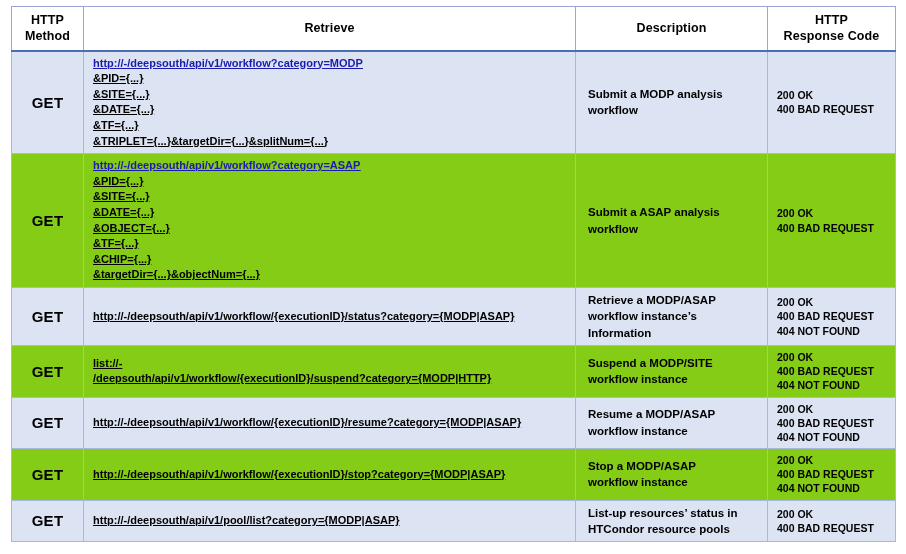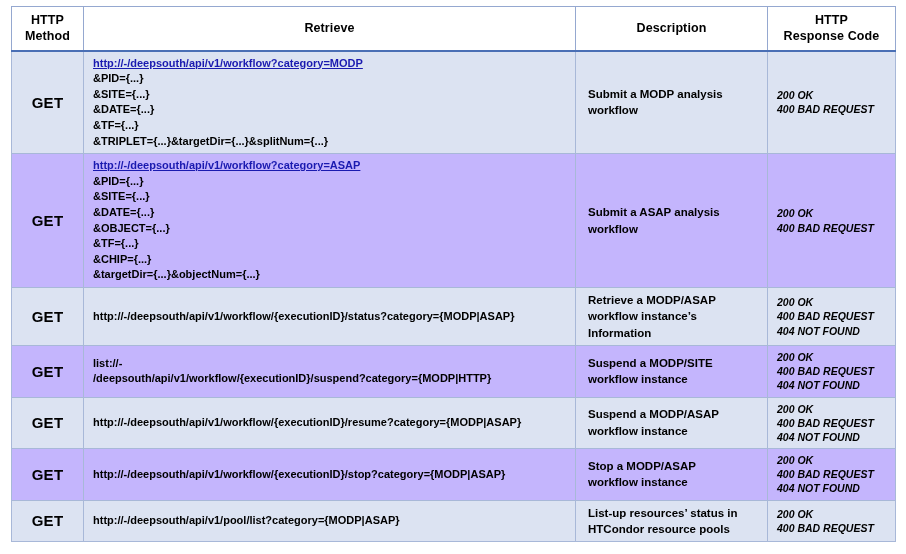--- a/index.html
+++ b/index.html
@@ -59,35 +59,36 @@
     border: 1px solid #a8b8d8;
     vertical-align: middle;
     font-size: 11.5px;
     line-height: 1.42;
     padding: 4px 7px;
     box-sizing: border-box;
     background: transparent;
   }
 
   tbody tr.shaded td { background: #dce3f2; }
-  tbody tr.plain  td { background: #c4b5fd; }
+  tbody tr.plain  td { background: #84cc16; }
 
   td.cell-method {
     text-align: center;
     font-weight: bold;
     font-size: 15px;
     letter-spacing: 0.3px;
   }
 
   td.cell-endpoint {
     text-align: left;
     font-weight: bold;
     font-size: 11px;
     padding-left: 9px;
     word-break: break-word;
+    text-decoration: underline;
   }
 
   td.cell-desc {
     text-align: left;
     font-weight: bold;
     font-size: 11.5px;
     padding-left: 12px;
   }
 
   td.cell-code {
@@ -108,21 +109,21 @@
   .ep-param {
     display: block;
     color: #000000;
   }
   .ep-plain {
     display: block;
     color: #000000;
   }
 
   .desc-line { display: block; }
-  .code-line { display: block; font-style: italic; }
+  .code-line { display: block; }
 </style>
 </head>
 <body>
 
 <div id="api-table-wrap">
   <table class="api-table">
     <colgroup>
       <col class="c-method">
       <col class="c-endpoint">
       <col class="c-desc">
@@ -218,21 +219,21 @@
             <span class="code-line">400 BAD REQUEST</span>
             <span class="code-line">404 NOT FOUND</span>
           </td>
         </tr>
         <tr class="shaded">
           <td class="cell-method">GET</td>
           <td class="cell-endpoint">
             <span class="ep-plain">http://-/deepsouth/api/v1/workflow/{executionID}/resume?category={MODP|ASAP}</span>
           </td>
           <td class="cell-desc">
-            <span class="desc-line">Suspend a MODP/ASAP</span>
+            <span class="desc-line">Resume a MODP/ASAP</span>
             <span class="desc-line">workflow instance</span>
           </td>
           <td class="cell-code">
             <span class="code-line">200 OK</span>
             <span class="code-line">400 BAD REQUEST</span>
             <span class="code-line">404 NOT FOUND</span>
           </td>
         </tr>
         <tr class="plain">
           <td class="cell-method">GET</td>

